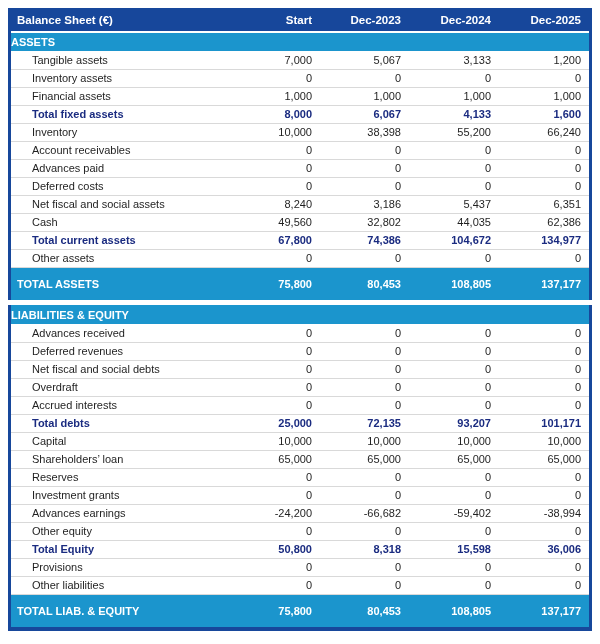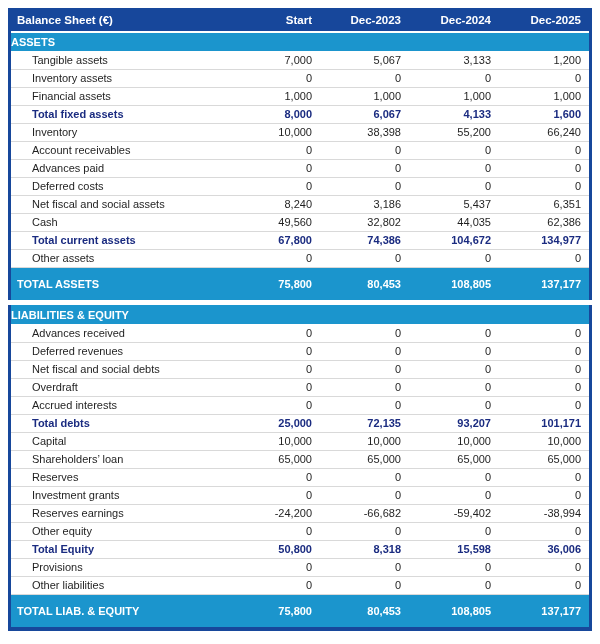--- a/index.html
+++ b/index.html
@@ -280,21 +280,21 @@
             <td class="num">0</td>
           </tr>
           <tr class="data-row normal">
             <td class="lbl">Investment grants</td>
             <td class="num">0</td>
             <td class="num">0</td>
             <td class="num">0</td>
             <td class="num">0</td>
           </tr>
           <tr class="data-row normal">
-            <td class="lbl">Reserves earnings</td>
+            <td class="lbl">Advances earnings</td>
             <td class="num">-24,200</td>
             <td class="num">-66,682</td>
             <td class="num">-59,402</td>
             <td class="num">-38,994</td>
           </tr>
           <tr class="data-row normal">
             <td class="lbl">Other equity</td>
             <td class="num">0</td>
             <td class="num">0</td>
             <td class="num">0</td>

